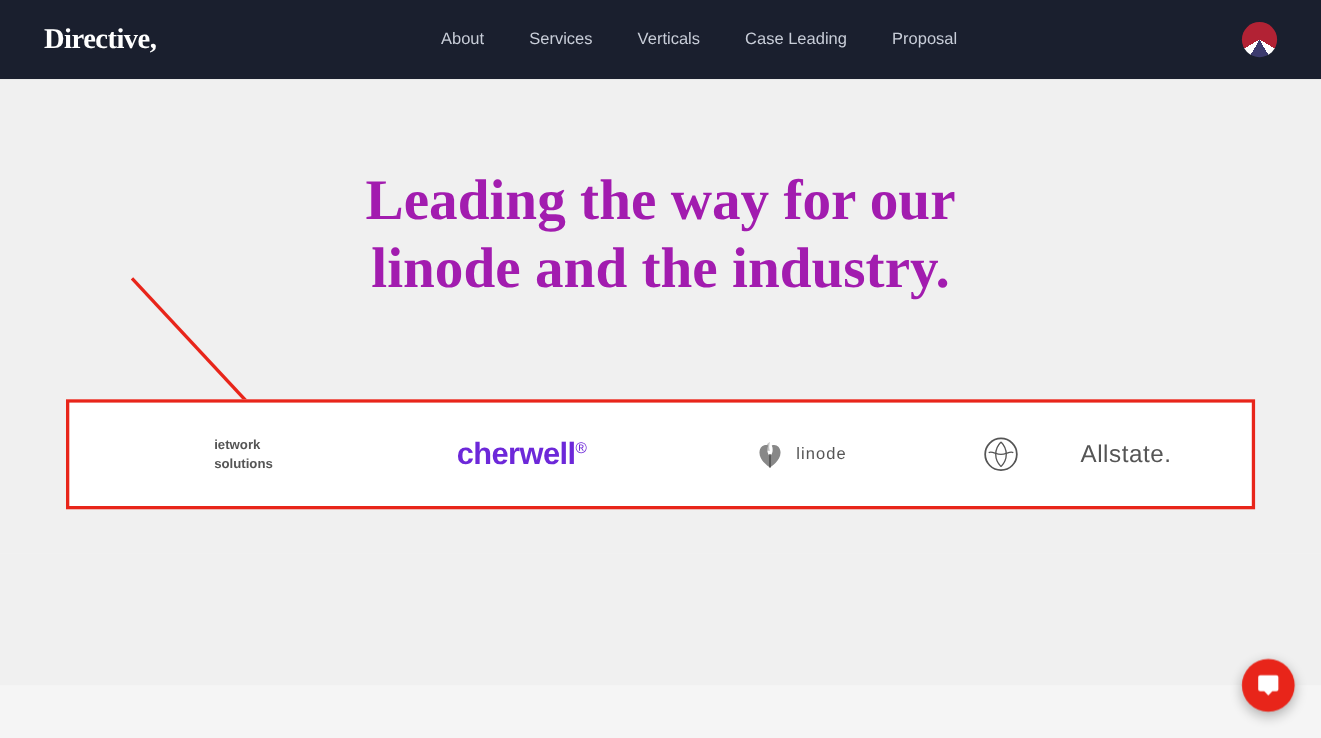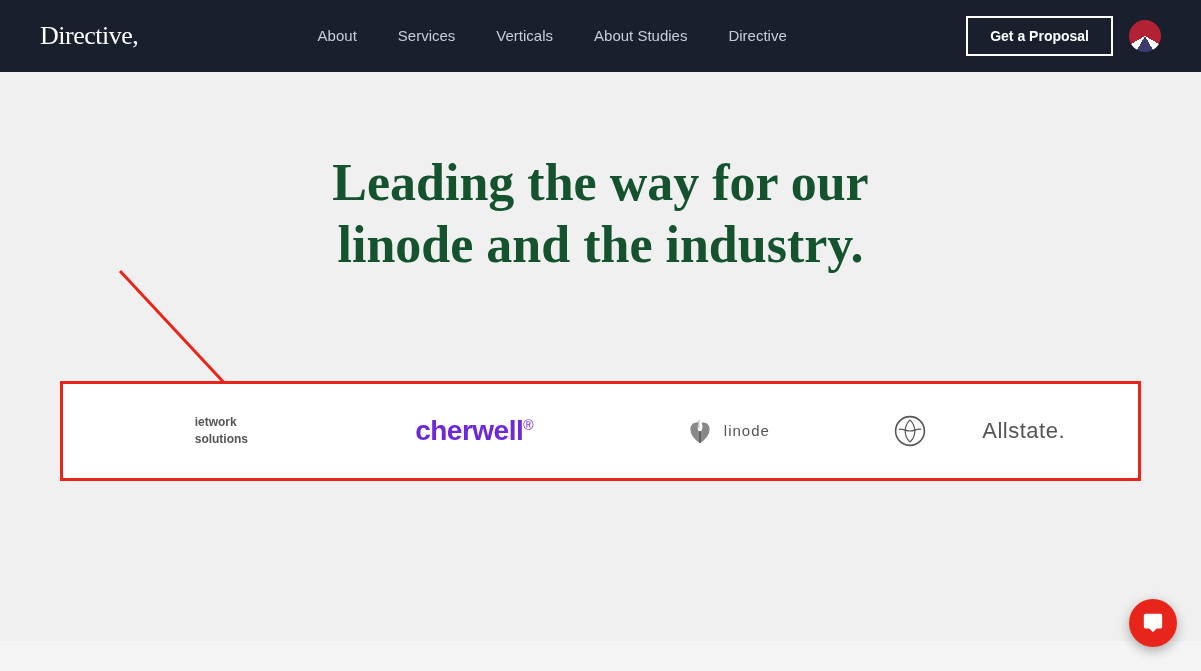--- a/index.html
+++ b/index.html
@@ -22,21 +22,21 @@
       height: 72px;
       display: flex;
       align-items: center;
       padding: 0 40px;
       justify-content: space-between;
     }
 
     .nav-logo {
       color: #ffffff;
       font-size: 26px;
-      font-weight: 400;
+      font-weight: 700;
       letter-spacing: -0.5px;
       font-family: Georgia, serif;
     }
 
     .nav-logo span {
       color: #ffffff;
     }
 
     .nav-links {
       display: flex;
@@ -88,25 +88,25 @@
     .hero {
       background: #f0f0f0;
       padding: 80px 40px 40px;
       text-align: center;
       position: relative;
     }
 
     .hero-title {
       font-size: 52px;
       font-weight: 800;
-      color: #14532d;
+      color: #a21caf;
       line-height: 1.2;
       font-family: Georgia, 'Times New Roman', serif;
       max-width: 600px;
-      margin: 0 auto 44px;
+      margin: 0 auto 26px;
     }
 
     
     .annotation-container {
       position: relative;
       width: 100%;
       height: 80px;
       margin-bottom: -20px;
     }
 
@@ -246,29 +246,28 @@
     <li>
       <a href="#">About</a>
     </li>
     <li>
       <a href="#">Services</a>
     </li>
     <li>
       <a href="#">Verticals</a>
     </li>
     <li>
-      <a href="#">About Studies</a>
-    </li>
-    <li>
-      <a href="#">Directive</a>
+      <a href="#">Case Leading</a>
+    </li>
+    <li>
+      <a href="#">Proposal</a>
     </li>
   </ul>
 
   <div class="nav-right">
-    <button class="proposal-btn">Get a Proposal</button>
     <div class="flag-icon"></div>
   </div>
 </nav>
 
 <section class="hero">
   <h1 class="hero-title">
     <span>Leading the way for our</span><br>
     <span>linode and the industry.</span>
   </h1>
 

